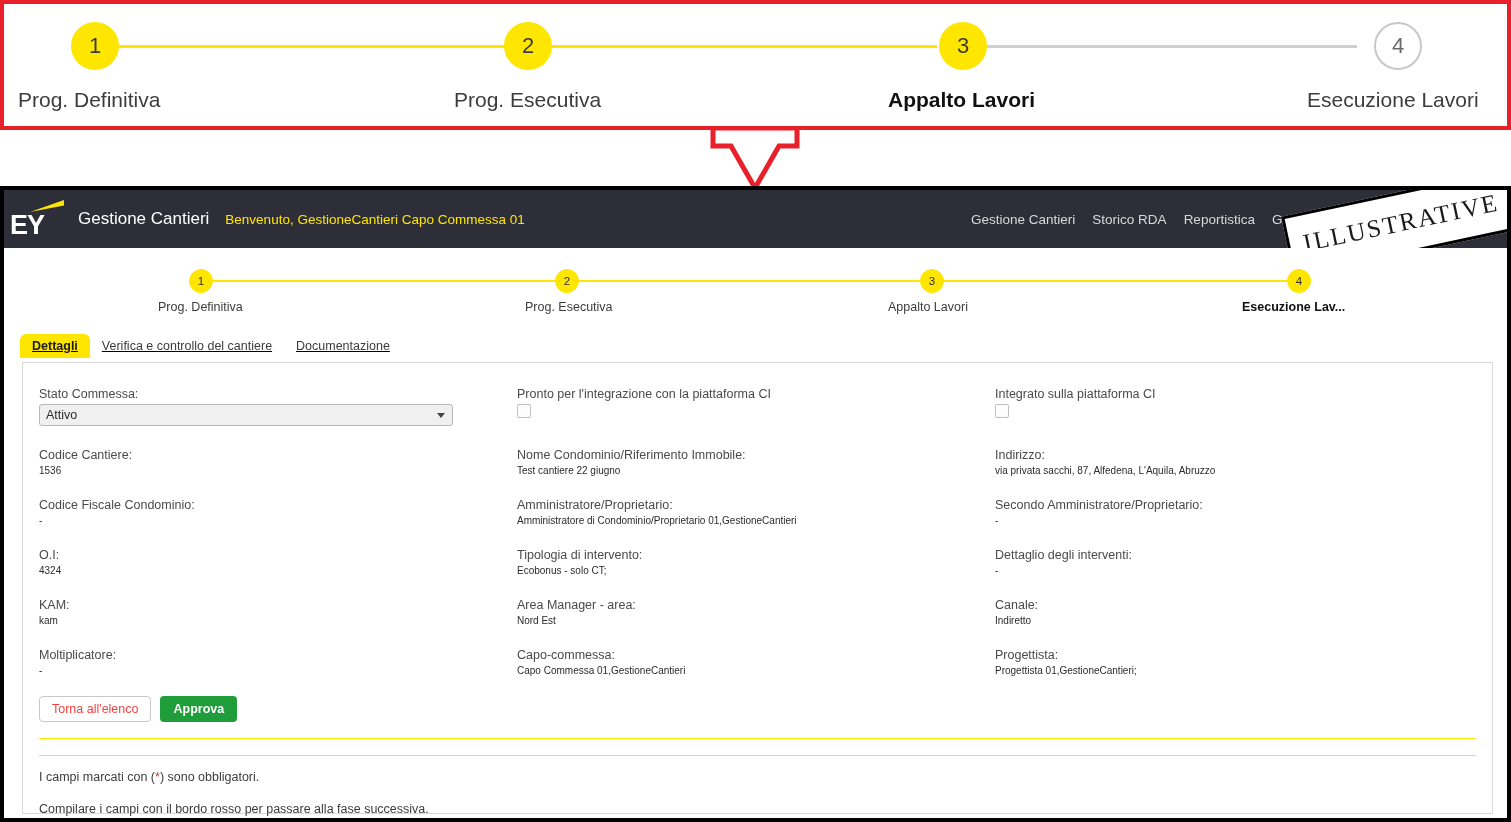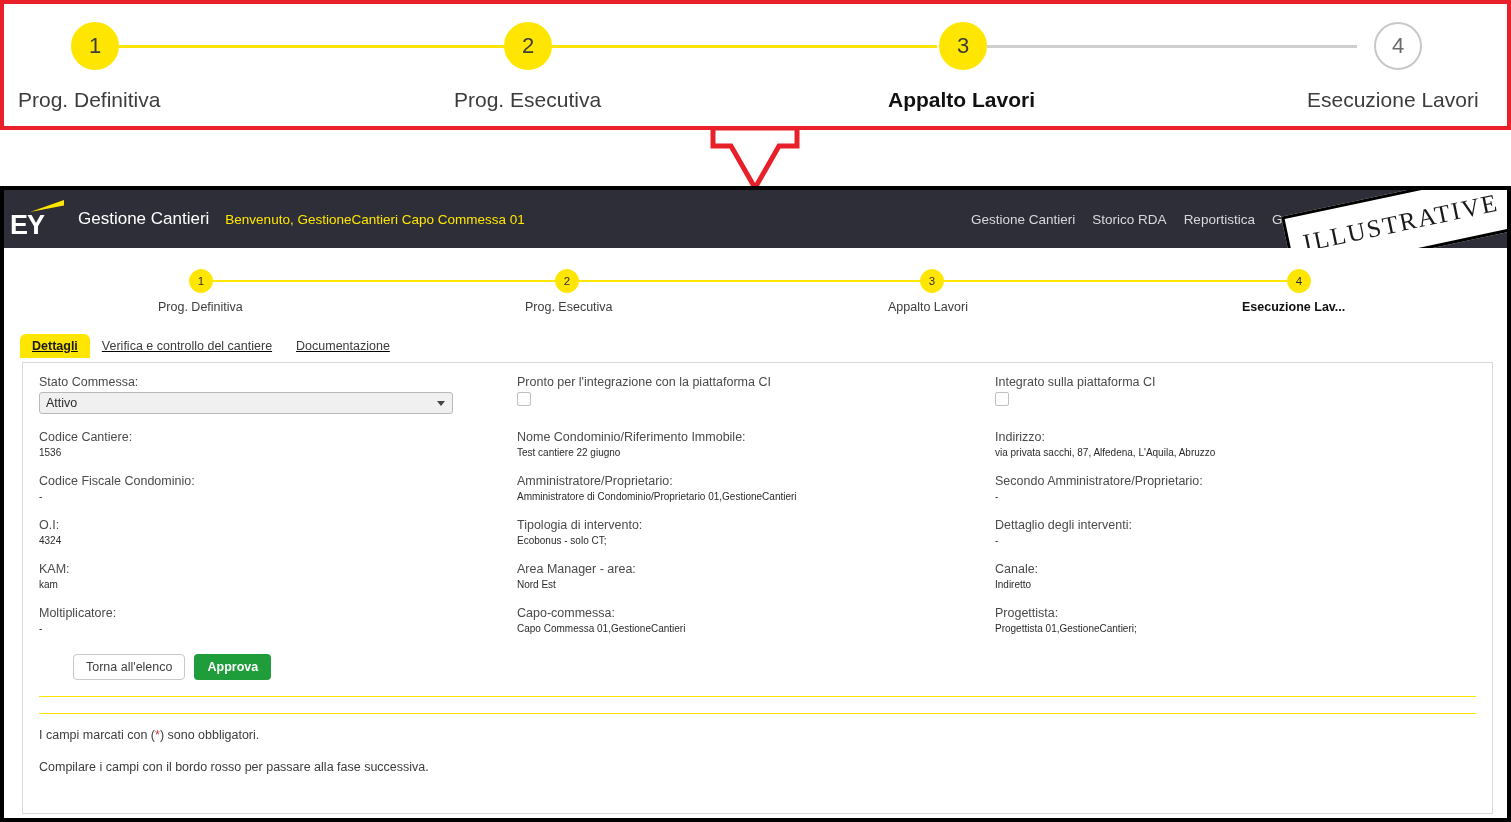--- a/index.html
+++ b/index.html
@@ -211,21 +211,22 @@
     border: 1px solid #d9d9d9;
     border-top: 1px solid #d9d9d9;
     height: 452px;
     padding: 12px 0 0 0;
     position: relative;
   }
   .grid {
     display: grid;
     grid-template-columns: 478px 478px auto;
     padding: 0 16px;
-    row-gap: 0;
+    row-gap: 6px;
+    margin-top: 12px;
   }
   .field { padding: 0 0 16px 0; }
   .flabel {
     font-size: 12.5px;
     color: #4a4a4a;
     margin-bottom: 3px;
     white-space: nowrap;
   }
   .fvalue {
     font-size: 10px;
@@ -271,22 +272,21 @@
     font-size: 12.5px;
     padding: 5px 12px;
     border-radius: 4px;
     cursor: pointer;
     white-space: nowrap;
     border: 1px solid transparent;
   }
   .btn-light {
     background: #ffffff;
     border: 1px solid #c9c9c9;
-    color: #404040;
-    margin-left: 34px;
+    color: #ef4444;
   }
   .btn-green {
     background: #1f9d3a;
     color: #ffffff;
     font-weight: bold;
   }
   .btn-yellow {
     background: #ffe600;
     color: #1a1a1a;
     font-weight: bold;

